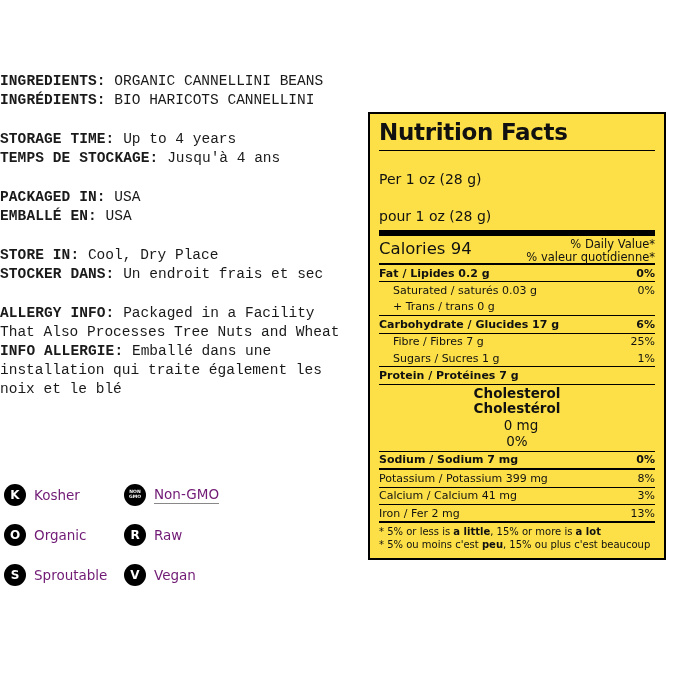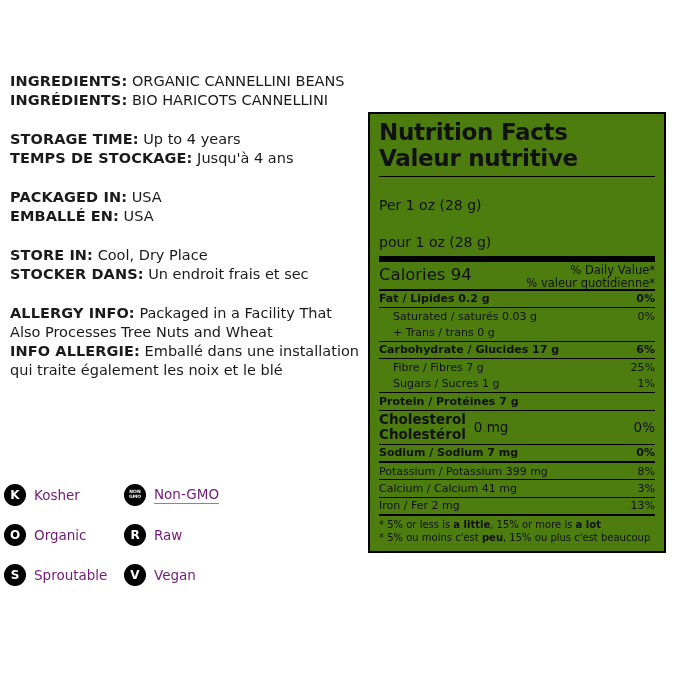--- a/index.html
+++ b/index.html
@@ -12,23 +12,24 @@
     height: 677px;
     position: relative;
     font-family: "DejaVu Sans", sans-serif;
     color: #111111;
     overflow: hidden;
   }
 
   
   .left-col {
     position: absolute;
-    left: 10px;
+    left: 0;
     top: 72px;
     width: 355px;
+    font-family: Liberation Mono, monospace;
   }
   .info-block {
     margin-bottom: 20px;
   }
   .info-line {
     font-size: 14.5px;
     line-height: 19px;
     color: #1a1a1a;
     white-space: nowrap;
   }
@@ -91,21 +92,21 @@
     padding-bottom: 1px;
   }
 
   
   .nutrition {
     position: absolute;
     left: 368px;
     top: 112px;
     width: 298px;
     border: 2px solid #000;
-    background: #4d7c0f;
+    background: #fde047;
     padding: 6px 9px 7px 9px;
     box-sizing: border-box;
     font-size: 13px;
     line-height: 1.22;
   }
   .nf-title {
     font-size: 23px;
     font-weight: bold;
     letter-spacing: -0.3px;
     line-height: 1.12;
@@ -146,20 +147,21 @@
   .nf-row .nm { padding-right: 6px; }
   .nf-row .dv { white-space: nowrap; }
   .bold { font-weight: bold; }
   .indent1 { padding-left: 14px; }
   .cholrow {
     display: flex;
     justify-content: space-between;
     align-items: center;
     padding: 1px 0;
     font-size: 13.5px;
+    flex-direction: column;
   }
   .cholrow .names { font-weight: bold; line-height: 1.15; }
   .cholrow .mid { flex: 1; padding-left: 8px; font-weight: normal; }
 
   .footnote {
     font-size: 10px;
     line-height: 1.25;
     padding-top: 3px;
   }
 </style>
@@ -261,21 +263,20 @@
       <span class="badge-circle">V</span>
       <span class="badge-label">Vegan</span>
     </div>
   </div>
 
 </div>
 
 <div class="nutrition">
 
   <div class="nf-title">Nutrition Facts</div>
-  <div class="nf-title">Valeur nutritive</div>
 
   <div class="rule-thin" style="margin-top:4px;"></div>
 
   <div class="nf-serving">Per 1 oz (28 g)</div>
   <div class="nf-serving">pour 1 oz (28 g)</div>
 
   <div class="rule-thick" style="margin-top:4px;"></div>
 
   <div class="dv-head">
     <div>% Daily Value*</div>

